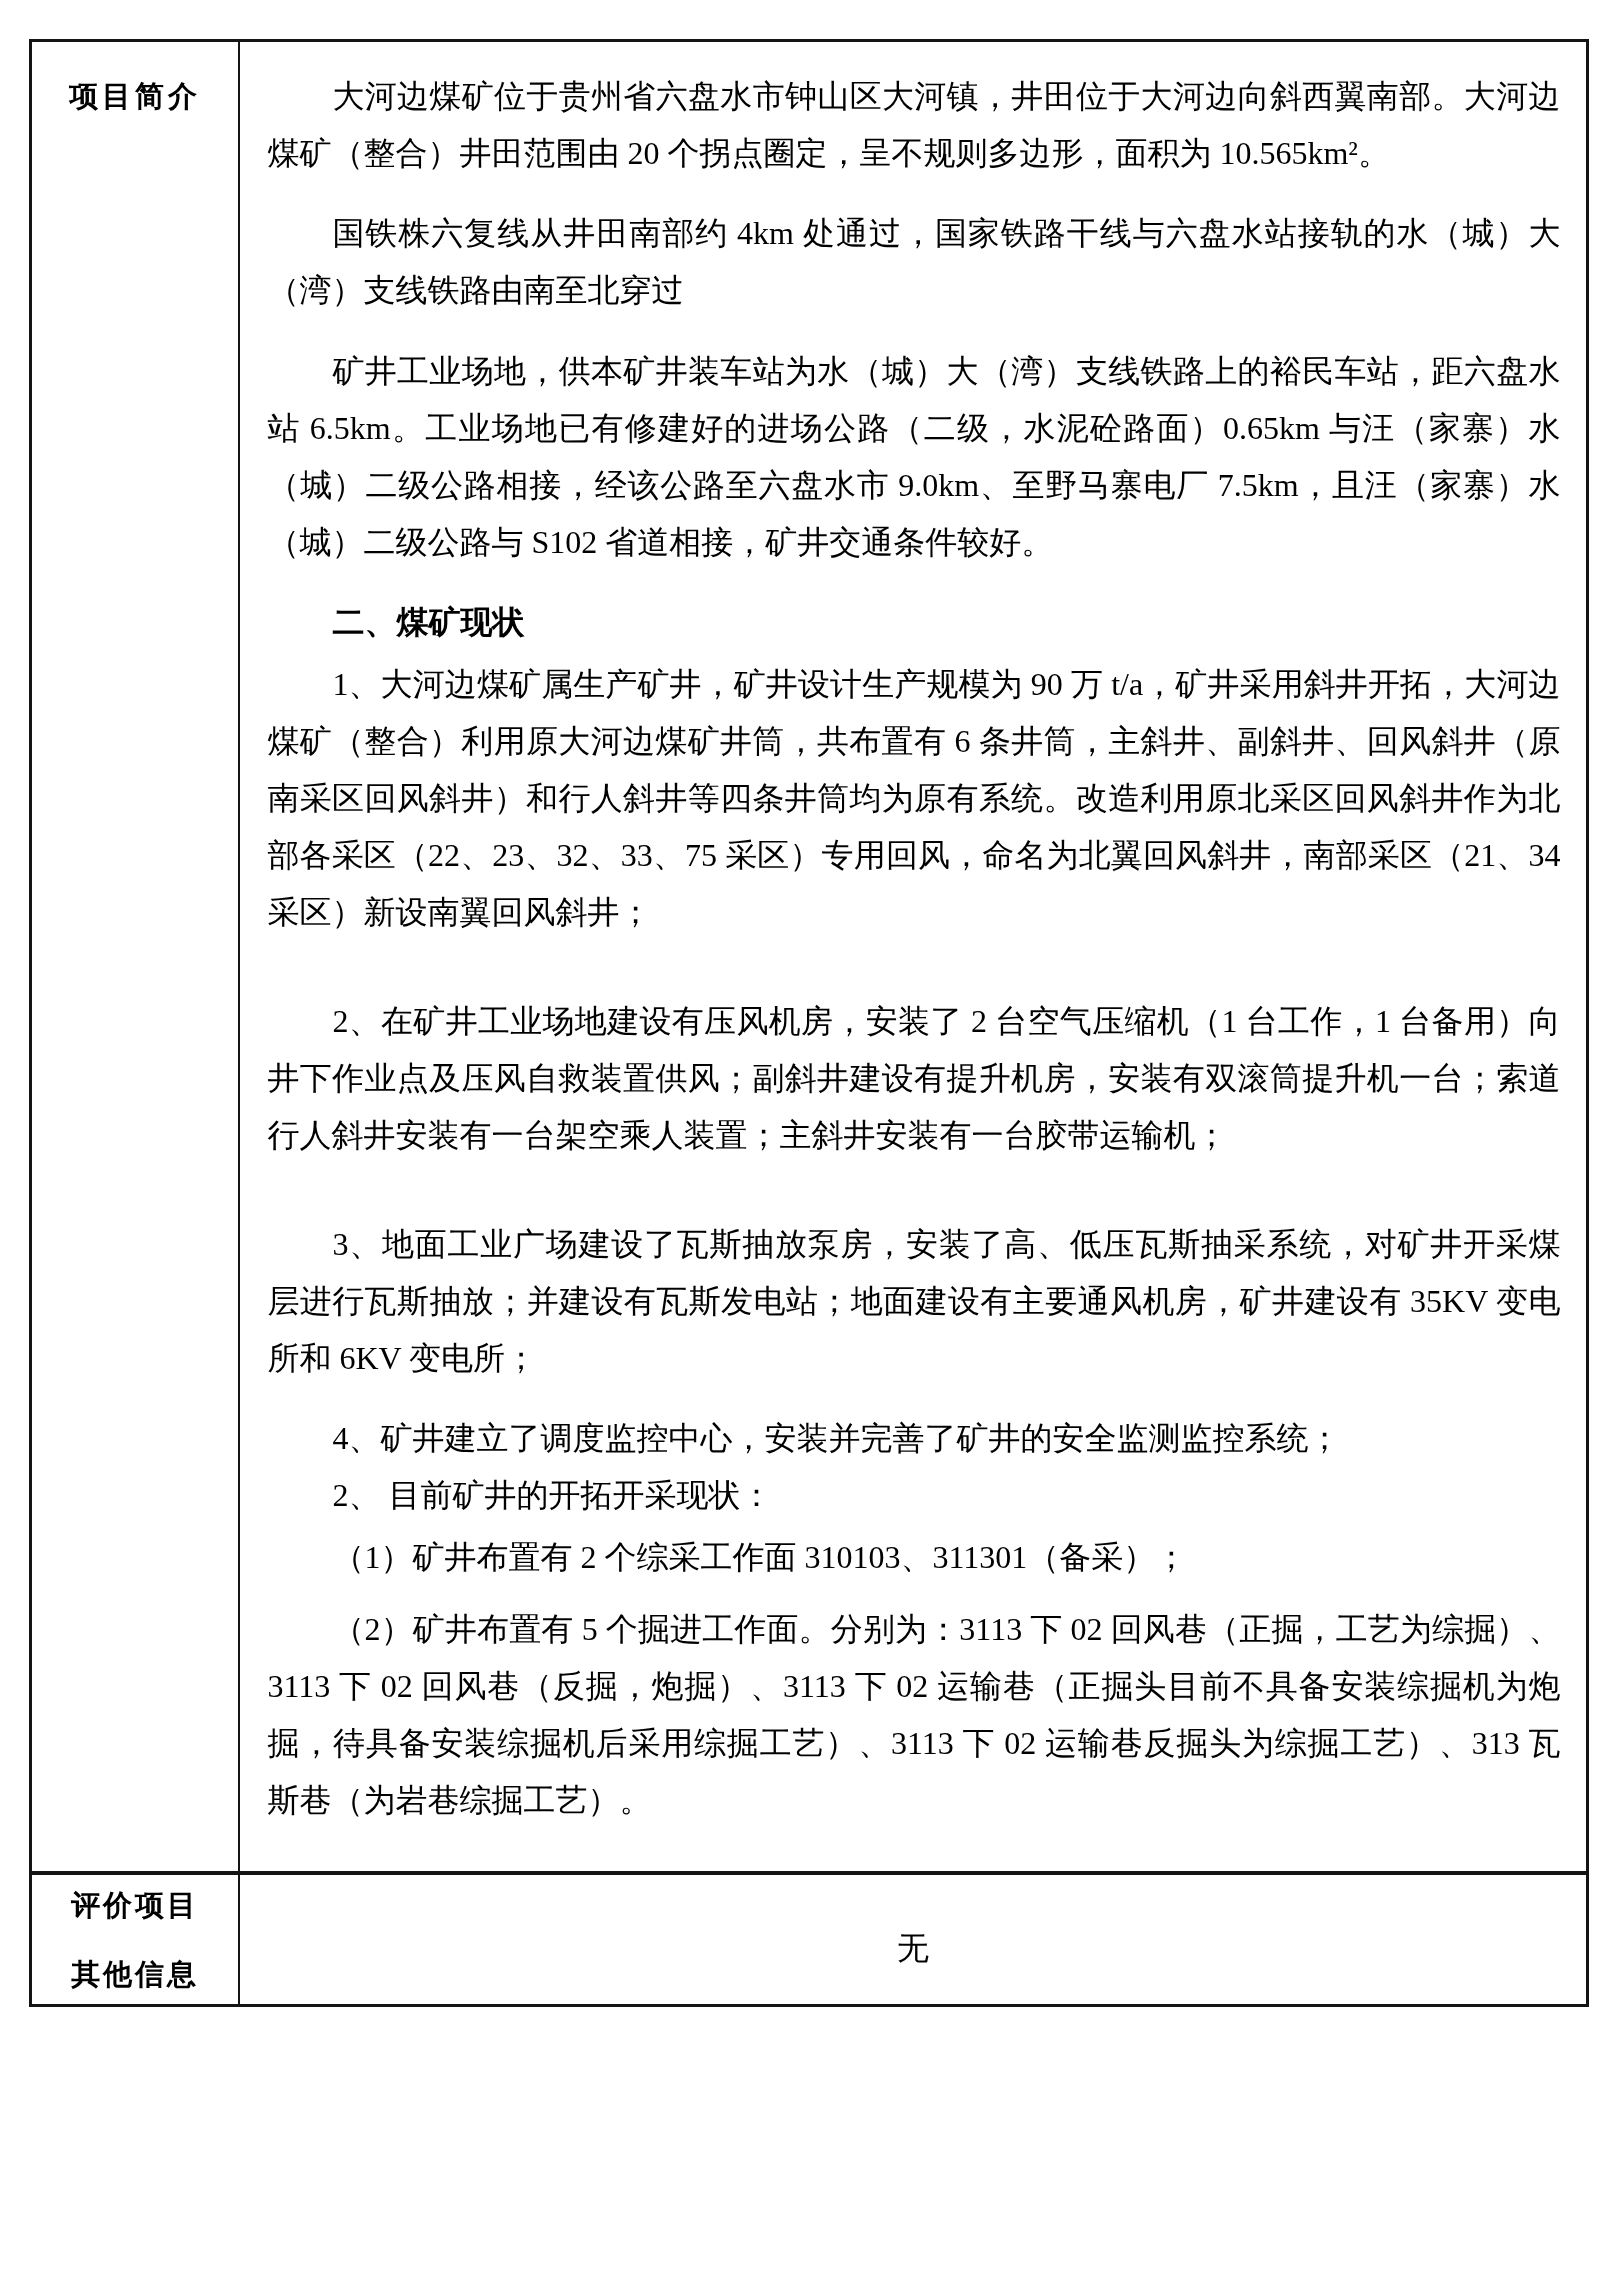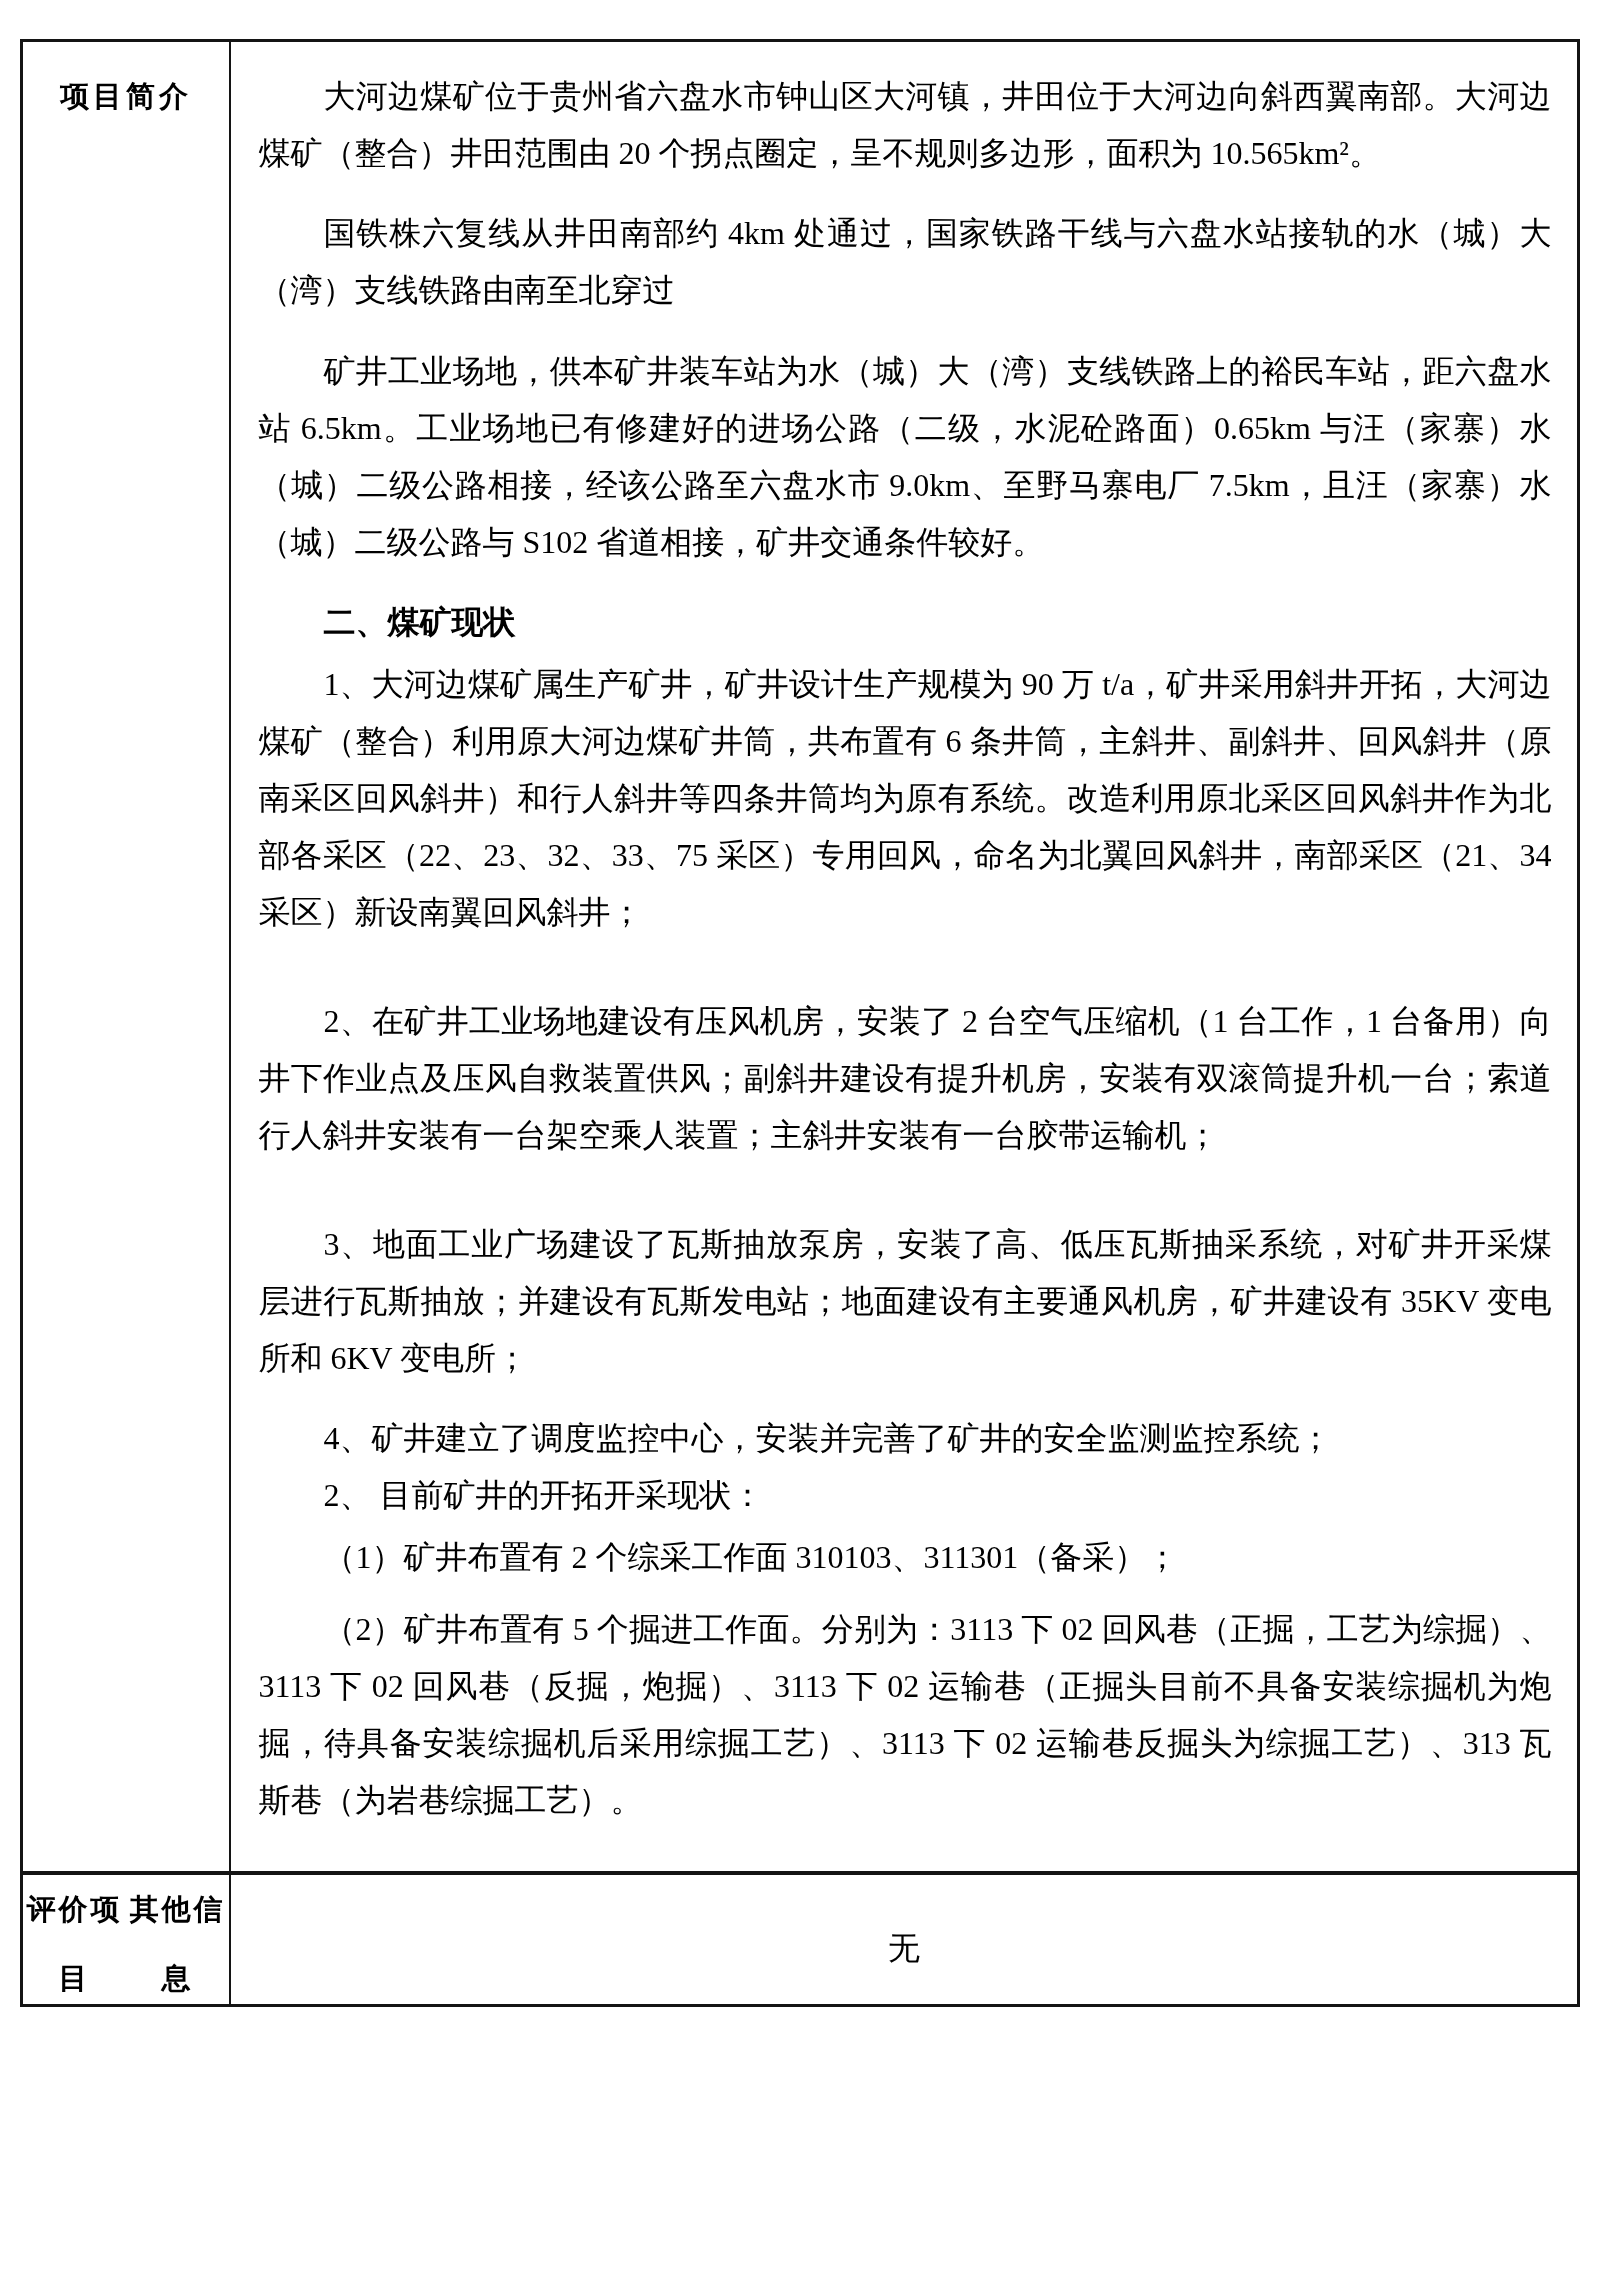--- a/index.html
+++ b/index.html
@@ -11,21 +11,21 @@
   }
   .page {
     position: relative;
     width: 1621px;
     height: 2293px;
     background: #ffffff;
     overflow: hidden;
   }
   .doc-table {
     position: absolute;
-    left: 20px;
+    left: 29px;
     top: 39px;
     width: 1560px;
     border: 3.9px solid #141414;
     box-sizing: border-box;
     background: #ffffff;
   }
   .row { display: flex; box-sizing: border-box; }
   .row-intro {
     height: 1833px;
     border-bottom: 4.9px solid #141414;
@@ -41,21 +41,21 @@
     text-align: center;
     font-weight: bold;
   }
   .label-intro {
     padding-top: 35px;
     font-size: 29px;
     letter-spacing: 3.9px;
   }
   .label-other {
     display: flex;
-    flex-direction: row;
+    flex-direction: column;
     justify-content: center;
     font-size: 29px;
     line-height: 69px;
     letter-spacing: 2.9px;
   }
   .content-cell {
     flex: 1 1 auto;
     padding: 25.5px 25.5px 0 27.4px;
     font-size: 32px;
     line-height: 57px;

